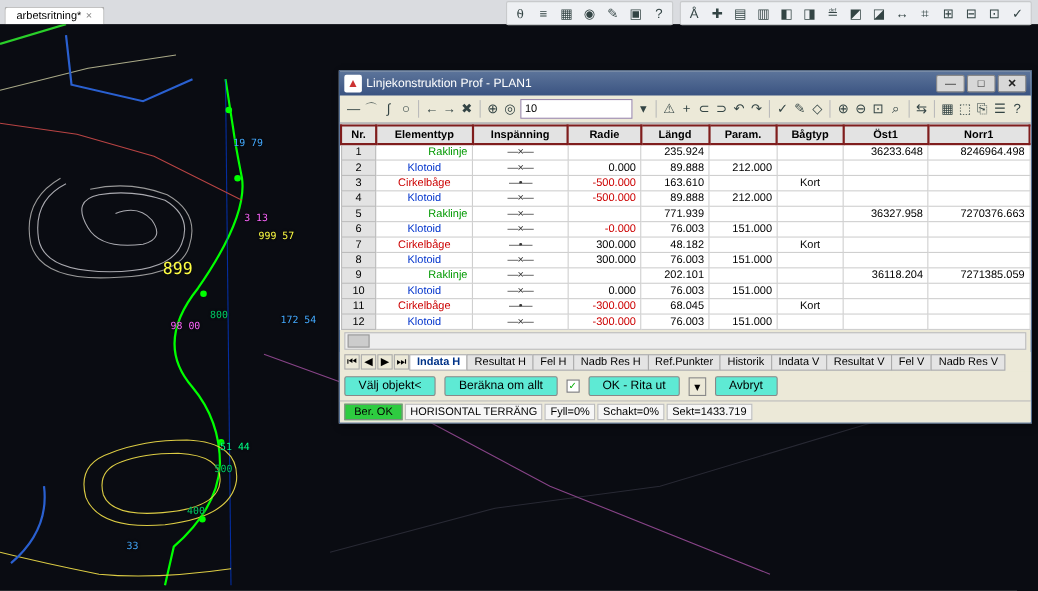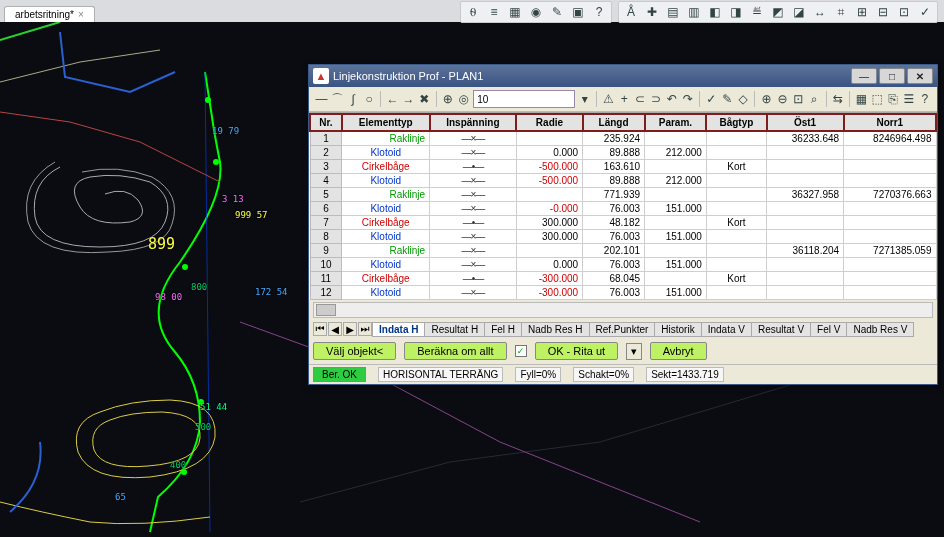--- a/index.html
+++ b/index.html
@@ -47,24 +47,24 @@
 .dash { text-align:center !important; color:#333; letter-spacing:-1px; }
 .hscroll { height:16px; background:#eee; border:1px solid #bbb; position:relative; margin:2px 4px; }
 .hscroll .thumb { position:absolute; left:2px; top:1px; width:20px; height:12px; background:#ccc; border:1px solid #999; }
 
 .tabs2 { background:#ece9d8; padding:2px 4px; display:flex; gap:0; font-size:10px; align-items:center; }
 .tabs2 .nav { border:1px solid #aaa; width:14px; height:14px; display:flex; align-items:center; justify-content:center; cursor:pointer; margin-right:1px; }
 .tabs2 .t { padding:1px 6px; border:1px solid #aaa; background:#e4e4e4; cursor:pointer; position:relative; margin-left:-1px; }
 .tabs2 .t.active { background:#fff; font-weight:bold; color:#003388; }
 
 .btnrow { background:#ece9d8; padding:4px; display:flex; gap:8px; align-items:center; }
-.btn { border:1px solid #888; background:#bef264; padding:2px 12px; font-size:11px; cursor:pointer; border-radius:2px; }
+.btn { border:1px solid #888; background:#5eead4; padding:2px 12px; font-size:11px; cursor:pointer; border-radius:2px; }
 .chk { width:12px; height:12px; border:1px solid #777; background:#fff; display:inline-flex; align-items:center; justify-content:center; font-size:9px; color:#0a0; }
 
-.status { background:#ece9d8; padding:2px 4px; display:flex; gap:12px; font-size:10px; border-top:1px solid #bbb; align-items:flex-start; }
+.status { background:#ece9d8; padding:2px 4px; display:flex; gap:2px; font-size:10px; border-top:1px solid #bbb; align-items:flex-start; }
 .status .ok { background:#2ecc40; color:#000; padding:1px 8px; border:1px solid #888; }
 .status .cell { border:1px solid #bbb; padding:1px 4px; background:#f6f6f6; }
 .status .spacer { flex:1; }
 </style>
 </head>
 <body>
 
 <div class="tabbar">
   <div class="tab">
     <span>arbetsritning*</span>
@@ -109,21 +109,21 @@
       <div style="position: absolute; font-size: 9px; font-family: monospace; left: 225px; top: 148px; color: rgb(68, 170, 255); white-space: nowrap; text-shadow: rgb(0, 0, 0) 0px 0px 2px;"></div>
       <div style="position: absolute; font-size: 9px; font-family: monospace; left: 222px; top: 172px; color: rgb(255, 102, 255); white-space: nowrap; text-shadow: rgb(0, 0, 0) 0px 0px 2px;">3 13</div>
       <div style="position: absolute; font-size: 9px; font-family: monospace; left: 235px; top: 188px; color: rgb(255, 255, 68); white-space: nowrap; text-shadow: rgb(0, 0, 0) 0px 0px 2px;">999 57</div>
       <div style="position: absolute; font-size: 15px; font-family: monospace; left: 132px; top: 213px; color: rgb(255, 255, 68); white-space: nowrap; text-shadow: rgb(0, 0, 0) 0px 0px 2px; margin-left: 16px;">899</div>
       <div style="position: absolute; font-size: 9px; font-family: monospace; left: 175px; top: 260px; color: rgb(0, 204, 102); white-space: nowrap; text-shadow: rgb(0, 0, 0) 0px 0px 2px; margin-left: 16px;">800</div>
       <div style="position: absolute; font-size: 9px; font-family: monospace; left: 155px; top: 270px; color: rgb(255, 102, 255); white-space: nowrap; text-shadow: rgb(0, 0, 0) 0px 0px 2px;">98 00</div>
       <div style="position: absolute; font-size: 9px; font-family: monospace; left: 215px; top: 265px; color: rgb(68, 170, 255); white-space: nowrap; text-shadow: rgb(0, 0, 0) 0px 0px 2px; margin-left: 40px;">172 54</div>
       <div style="position: absolute; font-size: 9px; font-family: monospace; left: 200px; top: 380px; color: rgb(0, 255, 136); white-space: nowrap; text-shadow: rgb(0, 0, 0) 0px 0px 2px;">51 44</div>
       <div style="position: absolute; font-size: 9px; font-family: monospace; left: 195px; top: 400px; color: rgb(0, 204, 102); white-space: nowrap; text-shadow: rgb(0, 0, 0) 0px 0px 2px;">500</div>
       <div style="position: absolute; font-size: 9px; font-family: monospace; left: 170px; top: 438px; color: rgb(0, 204, 102); white-space: nowrap; text-shadow: rgb(0, 0, 0) 0px 0px 2px;">400</div>
-      <div style="position: absolute; font-size: 9px; font-family: monospace; left: 115px; top: 470px; color: rgb(68, 170, 255); white-space: nowrap; text-shadow: rgb(0, 0, 0) 0px 0px 2px;">65</div>
+      <div style="position: absolute; font-size: 9px; font-family: monospace; left: 115px; top: 470px; color: rgb(68, 170, 255); white-space: nowrap; text-shadow: rgb(0, 0, 0) 0px 0px 2px;">33</div>
     </div>
 </div>
 
 <div style="position:absolute; right:6px; top:1px; display:flex; gap:6px;">
   <div class="toolgroup">
     <div class="tbtn">⍬</div>
     <div class="tbtn">≡</div>
     <div class="tbtn">▦</div>
     <div class="tbtn">◉</div>
     <div class="tbtn">✎</div>

